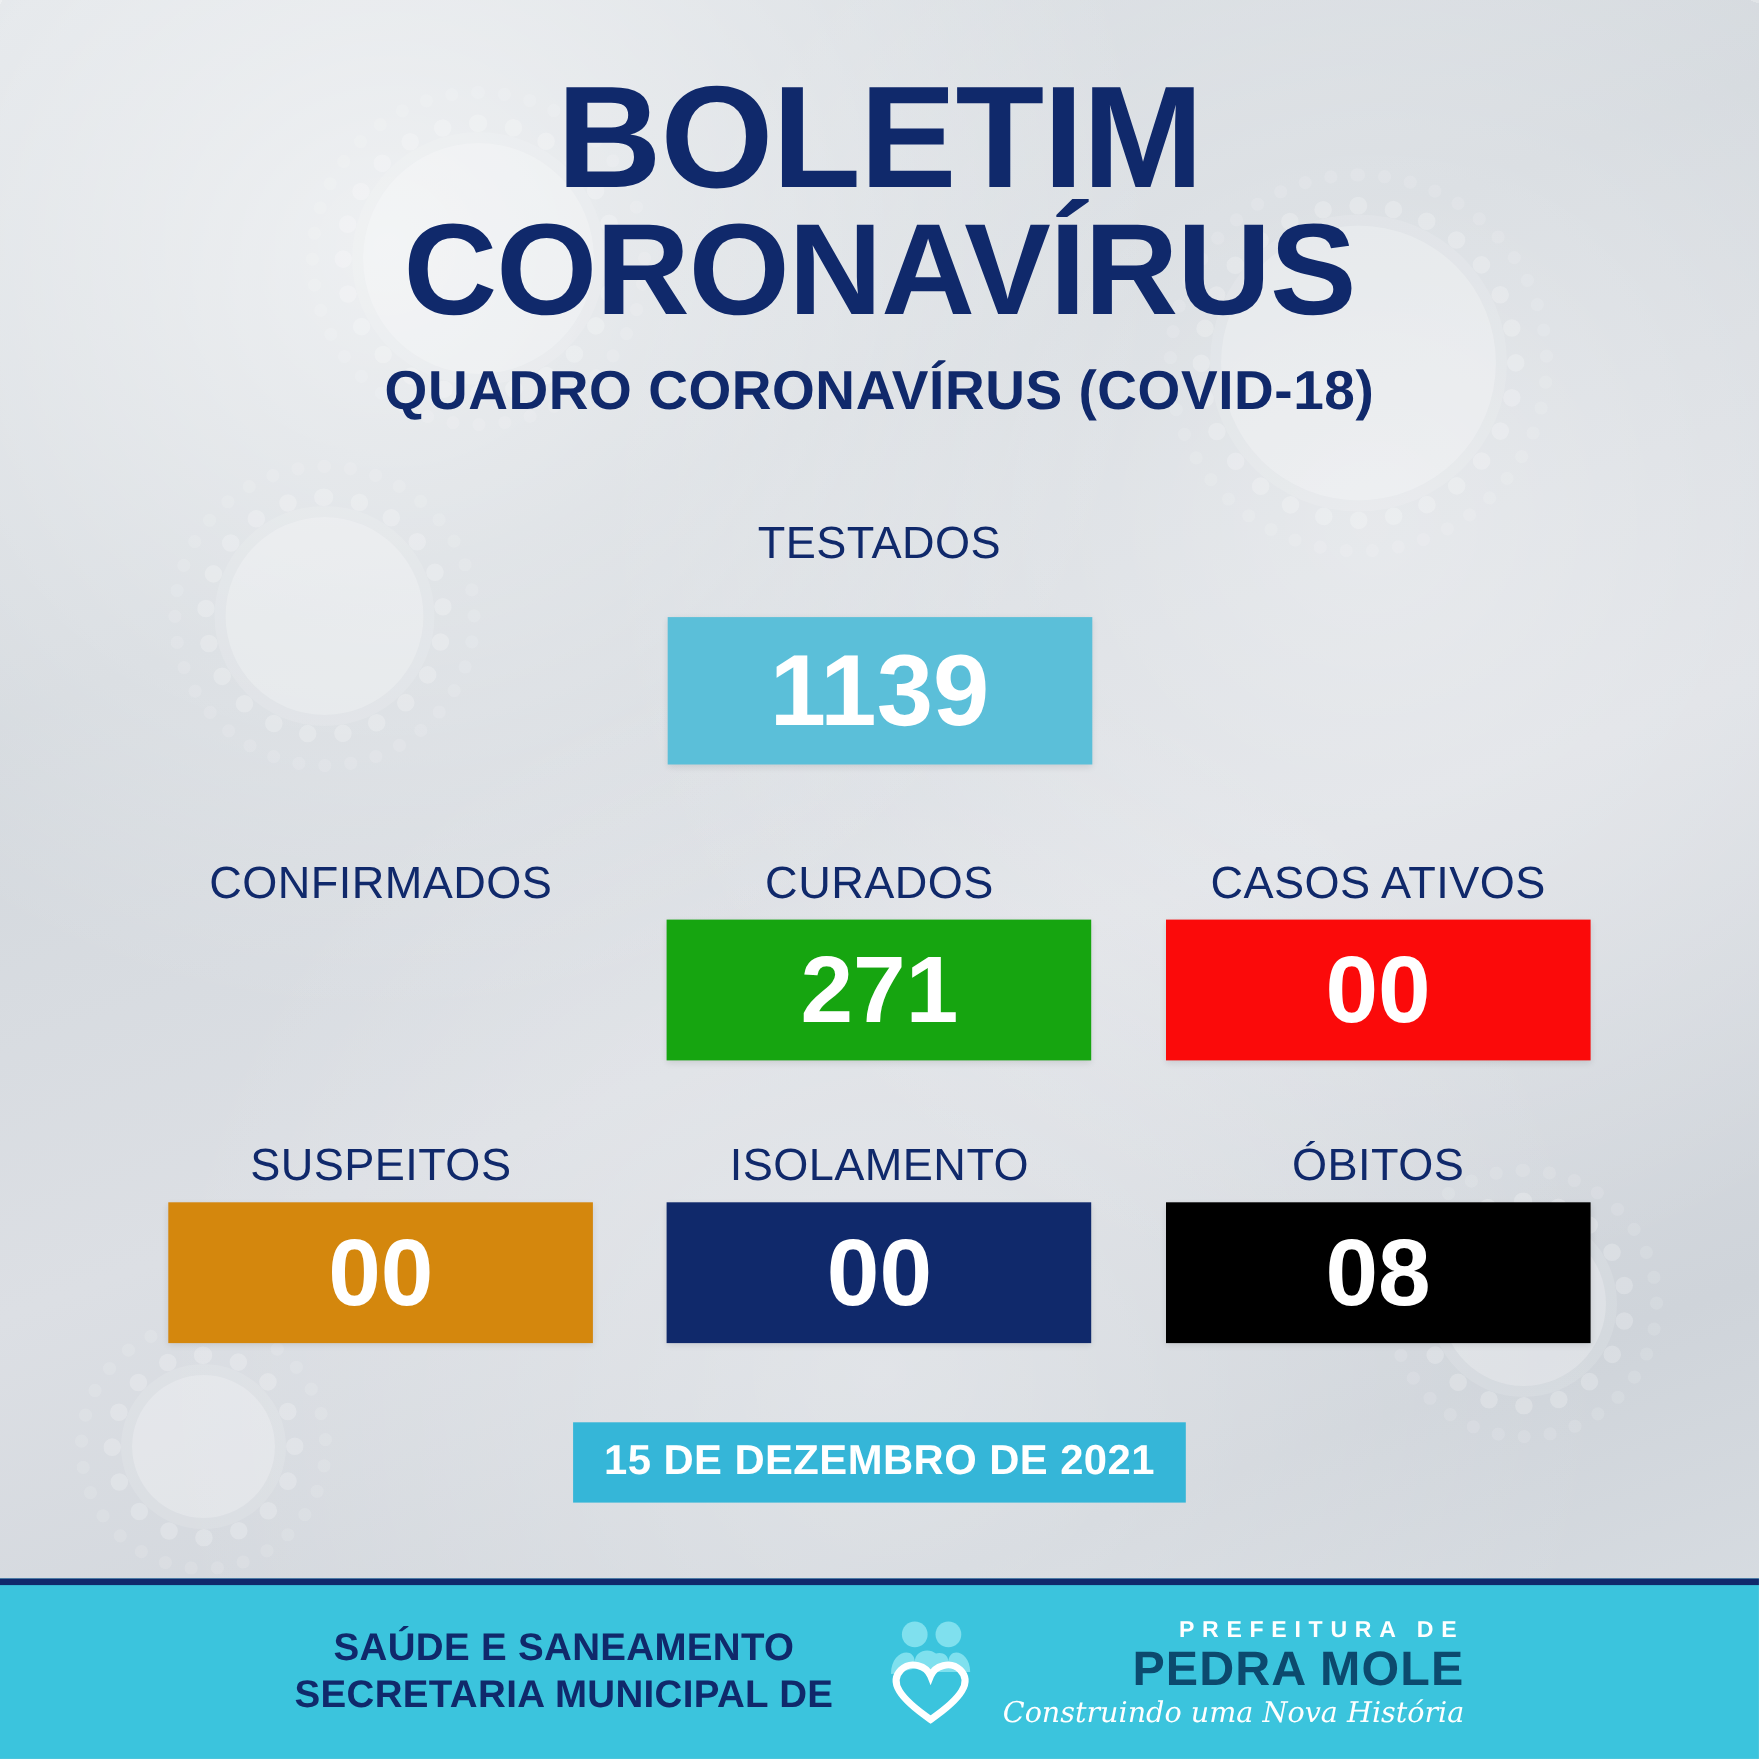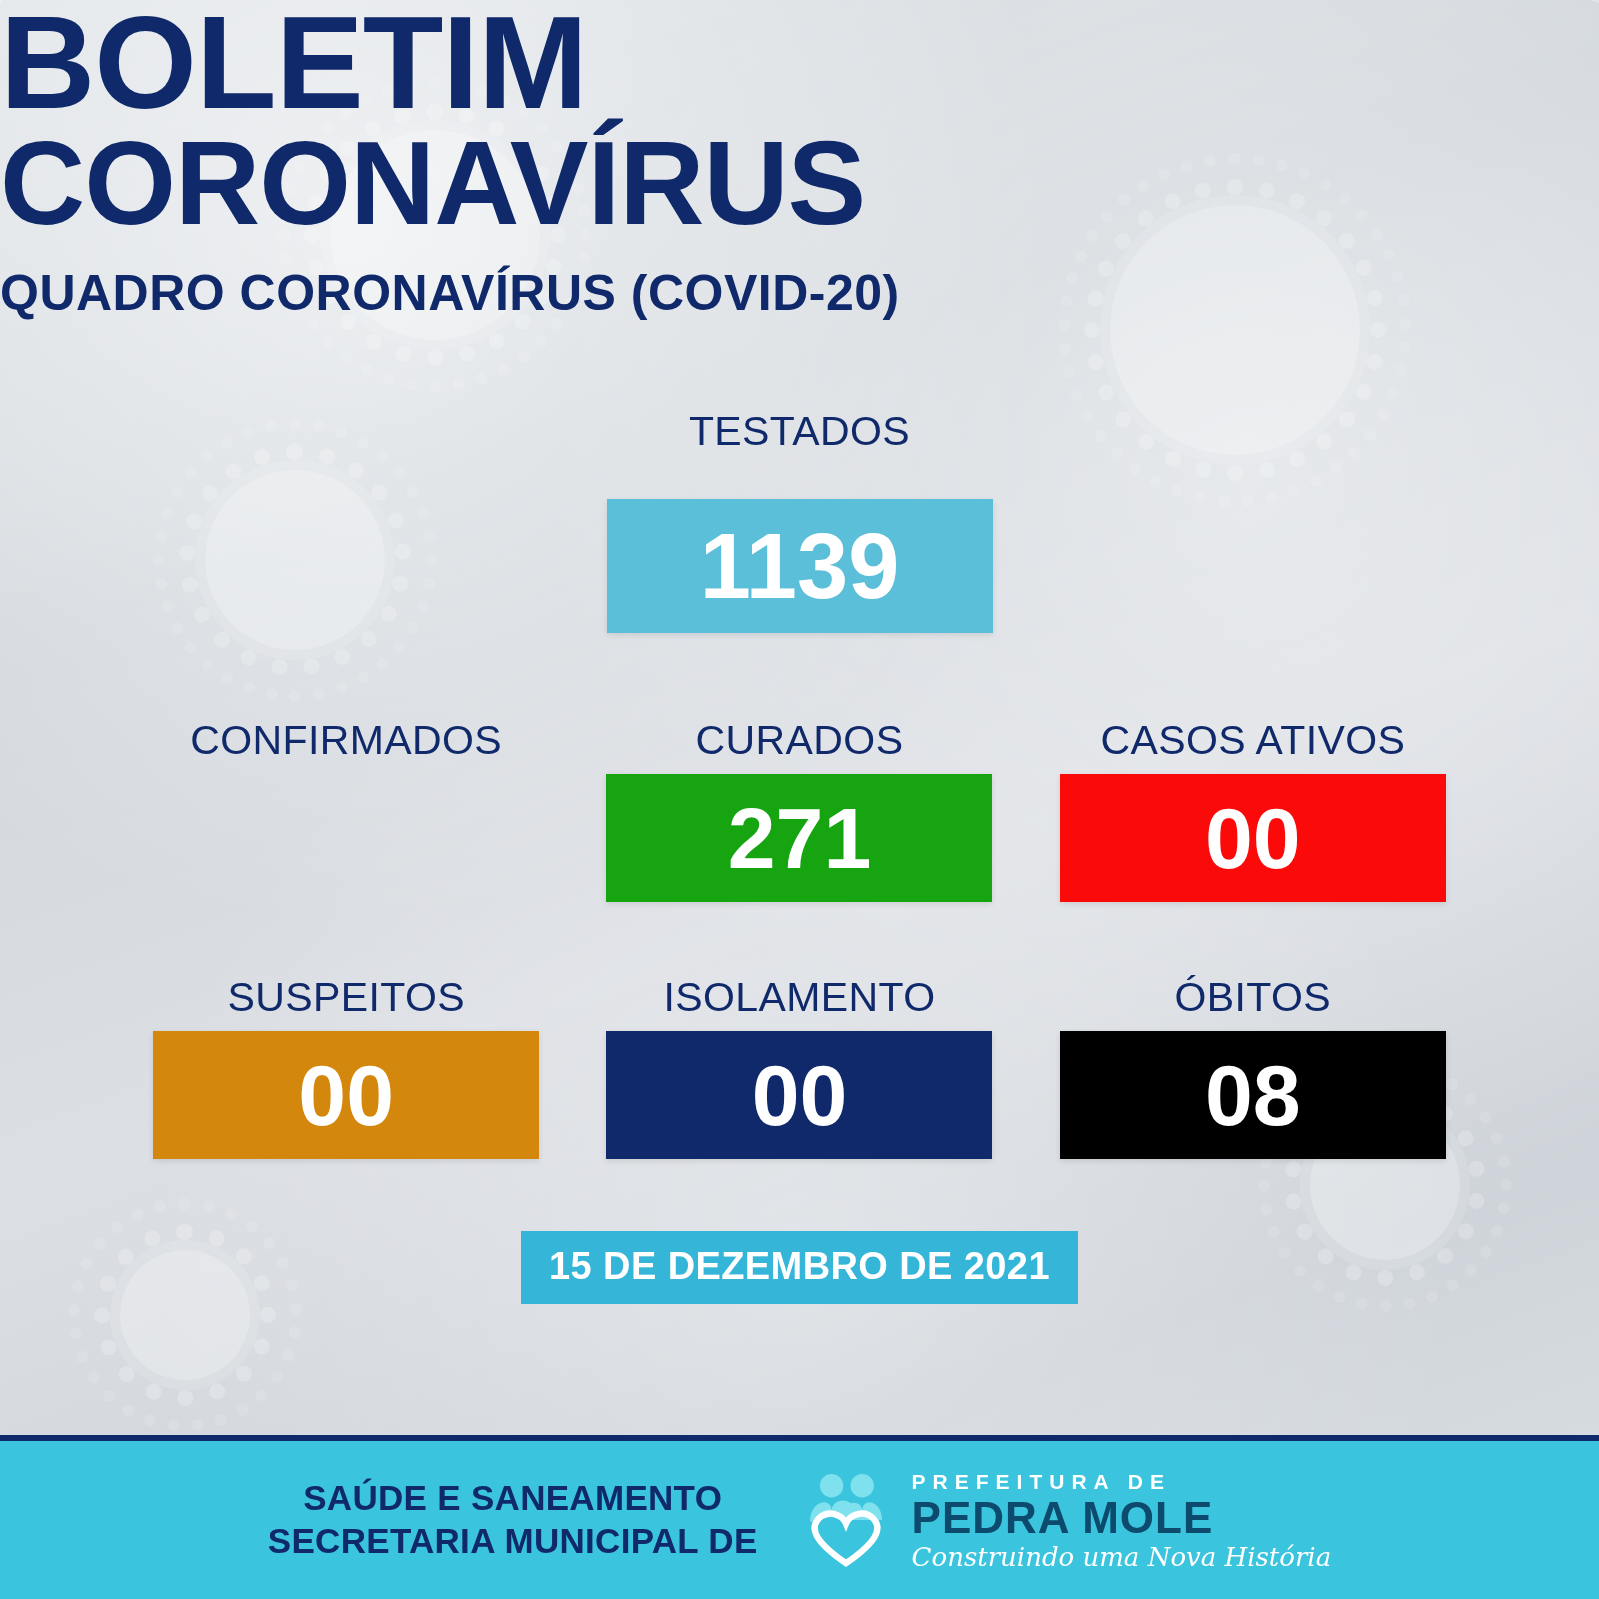--- a/index.html
+++ b/index.html
@@ -66,20 +66,22 @@
 
   .content {
     position: relative;
     z-index: 3;
     width: 100%;
     height: 100%;
   }
 
   
   .header {
+    text-align: center;
+    padding-top: 62px;
   }
   .title {
     color: #10296b;
     font-weight: bold;
     font-size: 132px;
     line-height: .96;
     letter-spacing: -1px;
     margin: 0;
   }
   .title .line2 { display: block; font-size: 118px; }
@@ -181,21 +183,21 @@
     align-items: center;
     gap: 12px;
   }
   .brand-mark {
     width: 108px;
     height: 108px;
     position: relative;
   }
   .brand-names {
     line-height: 1;
-    text-align: left;
+    text-align: right;
   }
   .brand-pre {
     color: #ffffff;
     font-size: 21px;
     letter-spacing: 7px;
     font-weight: bold;
     margin-bottom: 4px;
   }
   .brand-main {
     color: #0c4a6e;
@@ -222,21 +224,21 @@
   <div class="virus v4"></div>
   <div class="virus v5"></div>
 
   <div class="content">
 
     <div class="header">
       <h1 class="title">
         <span>BOLETIM</span>
         <span class="line2">CORONAVÍRUS</span>
       </h1>
-      <div class="subtitle">QUADRO CORONAVÍRUS (COVID-20)</div>
+      <div class="subtitle">QUADRO CORONAVÍRUS (COVID-18)</div>
     </div>
 
     <div class="stats-top">
       <div class="stat stat-top">
         <div class="stat-label">TESTADOS</div>
         <div class="stat-box" id="box-top" style="background: rgb(91, 191, 217); margin-top: 44px;">1139</div>
       </div>
     </div>
 
     <div class="stats-rows">

